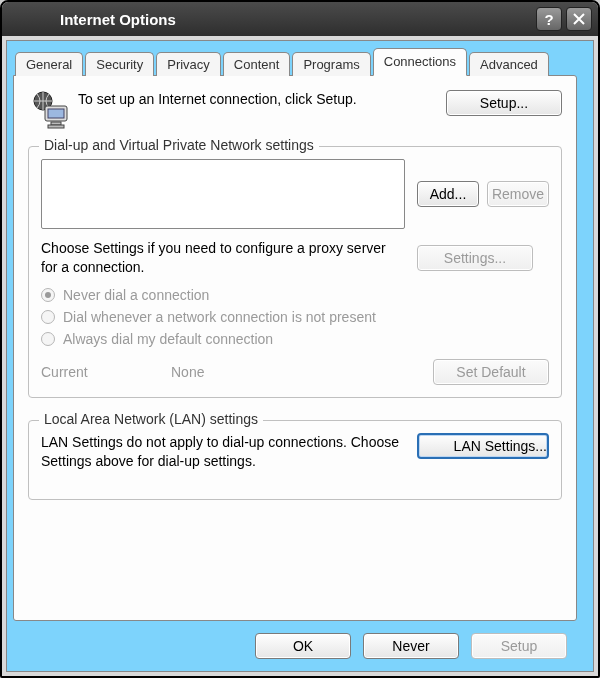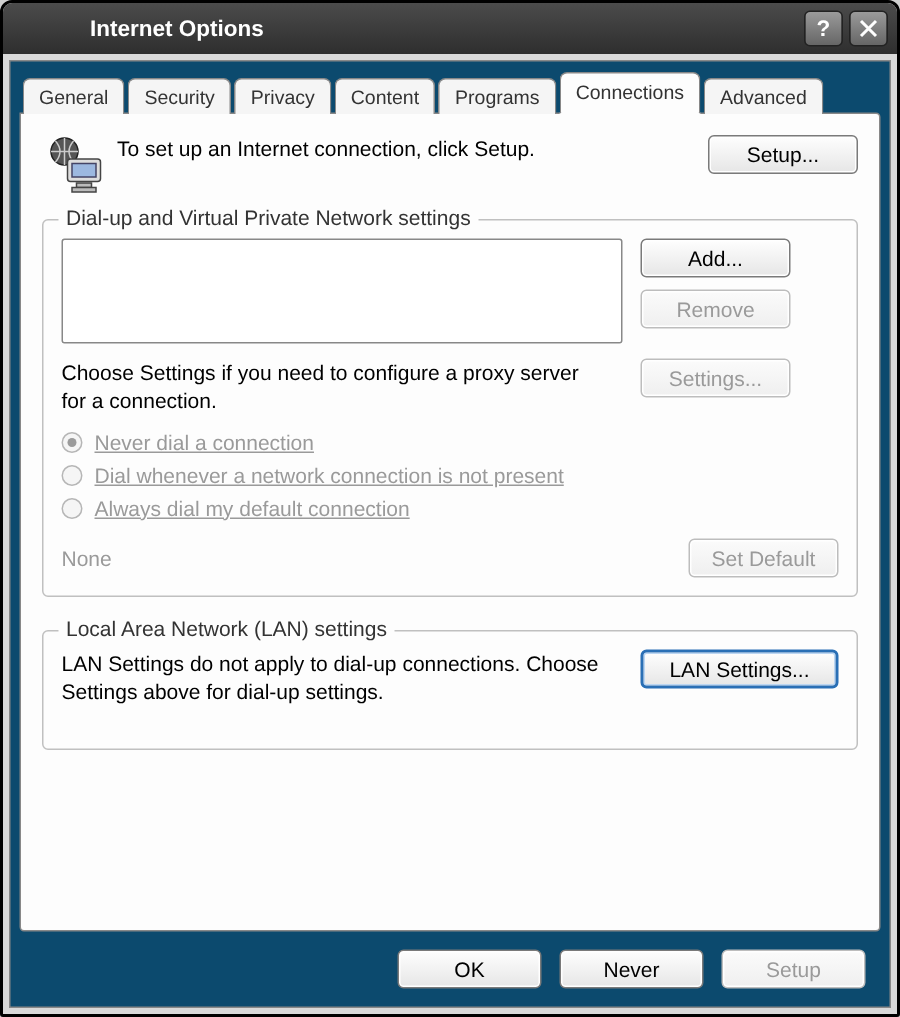--- a/index.html
+++ b/index.html
@@ -42,25 +42,25 @@
     border: 1px solid #222;
     border-radius: 4px;
     display:flex; align-items:center; justify-content:center;
     color:#fff; font-weight:bold; font-size:15px;
     cursor: pointer;
   }
   .win-btn svg { width:14px; height:14px; stroke:#fff; stroke-width:2; fill:none;}
   
   .client {
     flex: 1;
-    background: #0c4a6e;
+    background: #7dd3fc;
     margin: 4px;
     border: 1px solid #888;
     display:flex; flex-direction:column;
-    padding: 6px 6px 0 6px;
+    padding: 6px 16px 0 6px;
   }
   
   .tabs {
     display:flex;
     align-items: flex-end;
     height: 28px;
     margin-left: 2px;
     position: relative;
     z-index: 2;
   }
@@ -102,21 +102,21 @@
     width: 44px; height:40px; flex-shrink:0;
     display:flex; align-items:center; justify-content:center;
   }
   .intro-text { flex:1; font-size:14px; line-height:1.3; padding-left:6px; padding-right:10px;}
   .btn {
     background: linear-gradient(#fefefe,#e6e6e6);
     border: 1px solid #7a7a7a;
     border-radius: 4px;
     padding: 4px 0;
     font-size: 14px;
-    width: 100px;
+    width: 116px;
     text-align: center;
     cursor: pointer;
     box-shadow: inset 0 0 0 1px #fff;
   }
   .btn.default { border: 2px solid #2a6fb5; padding:3px 0; box-shadow: inset 0 0 0 1px #bcd6f2;}
   .btn:disabled, .btn.disabled {
     color:#9a9a9a;
     border-color:#bdbdbd;
     background:linear-gradient(#fbfbfb,#efefef);
     cursor:default;
@@ -135,29 +135,29 @@
     font-size:14px; color:#333;
   }
   .dial-row1 { display:flex; }
   .listbox {
     flex:1; height:70px;
     background:#fff; border:1px solid #888;
     border-radius:2px;
   }
   .rightcol {
     width:132px; margin-left:12px;
-    display:flex; flex-direction:column; gap:8px;
+    display:flex; flex-direction:row; gap:8px;align-items:center;
   }
   .dial-row2 { display:flex; margin-top:10px; }
   .dial-row2 .txt { flex:1; font-size:14px; line-height:1.35; padding-right:10px;}
   
   .radios { margin-top:10px; }
   .radio-line {
     display:flex; align-items:center; gap:8px;
-    font-size:14px; color:#9a9a9a; margin:6px 0;text-decoration:underline;
+    font-size:14px; color:#9a9a9a; margin:6px 0;
   }
   .radio-dot {
     width:14px; height:14px; border-radius:50%;
     border:1px solid #b6b6b6; background:#f5f5f5;
     display:flex; align-items:center; justify-content:center;
     flex-shrink:0;
   }
   .radio-dot .inner { width:6px; height:6px; border-radius:50%; background:#9a9a9a; }
   .cur-row { display:flex; align-items:center; margin-top:12px; color:#9a9a9a; font-size:14px;}
   .cur-row .lbl { width:130px;}
@@ -251,30 +251,31 @@
             <span class="radio-dot"></span>
             <span>Dial whenever a network connection is not present</span>
           </div>
           <div class="radio-line">
             <span class="radio-dot"></span>
             <span>Always dial my default connection</span>
           </div>
         </div>
 
         <div class="cur-row">
+          <span class="lbl">Current</span>
           <span class="val">None</span>
           <button class="btn disabled" disabled="">Set Default</button>
         </div>
       </div>
 
       <div class="group" style="margin-top:22px; padding-bottom:28px;">
         <span class="legend">Local Area Network (LAN) settings</span>
         <div class="lan-row">
           <div class="txt">LAN Settings do not apply to dial-up connections. Choose Settings above for dial-up settings.</div>
-          <button class="btn default" style="width:132px;">LAN Settings...</button>
+          <button class="btn default" style="width:132px;text-align:right;">LAN Settings...</button>
         </div>
       </div>
 
     </div>
 
     <div class="dlg-btns">
       <button class="btn">OK</button>
       <button class="btn">Never</button>
       <button class="btn disabled" disabled="">Setup</button>
     </div>

